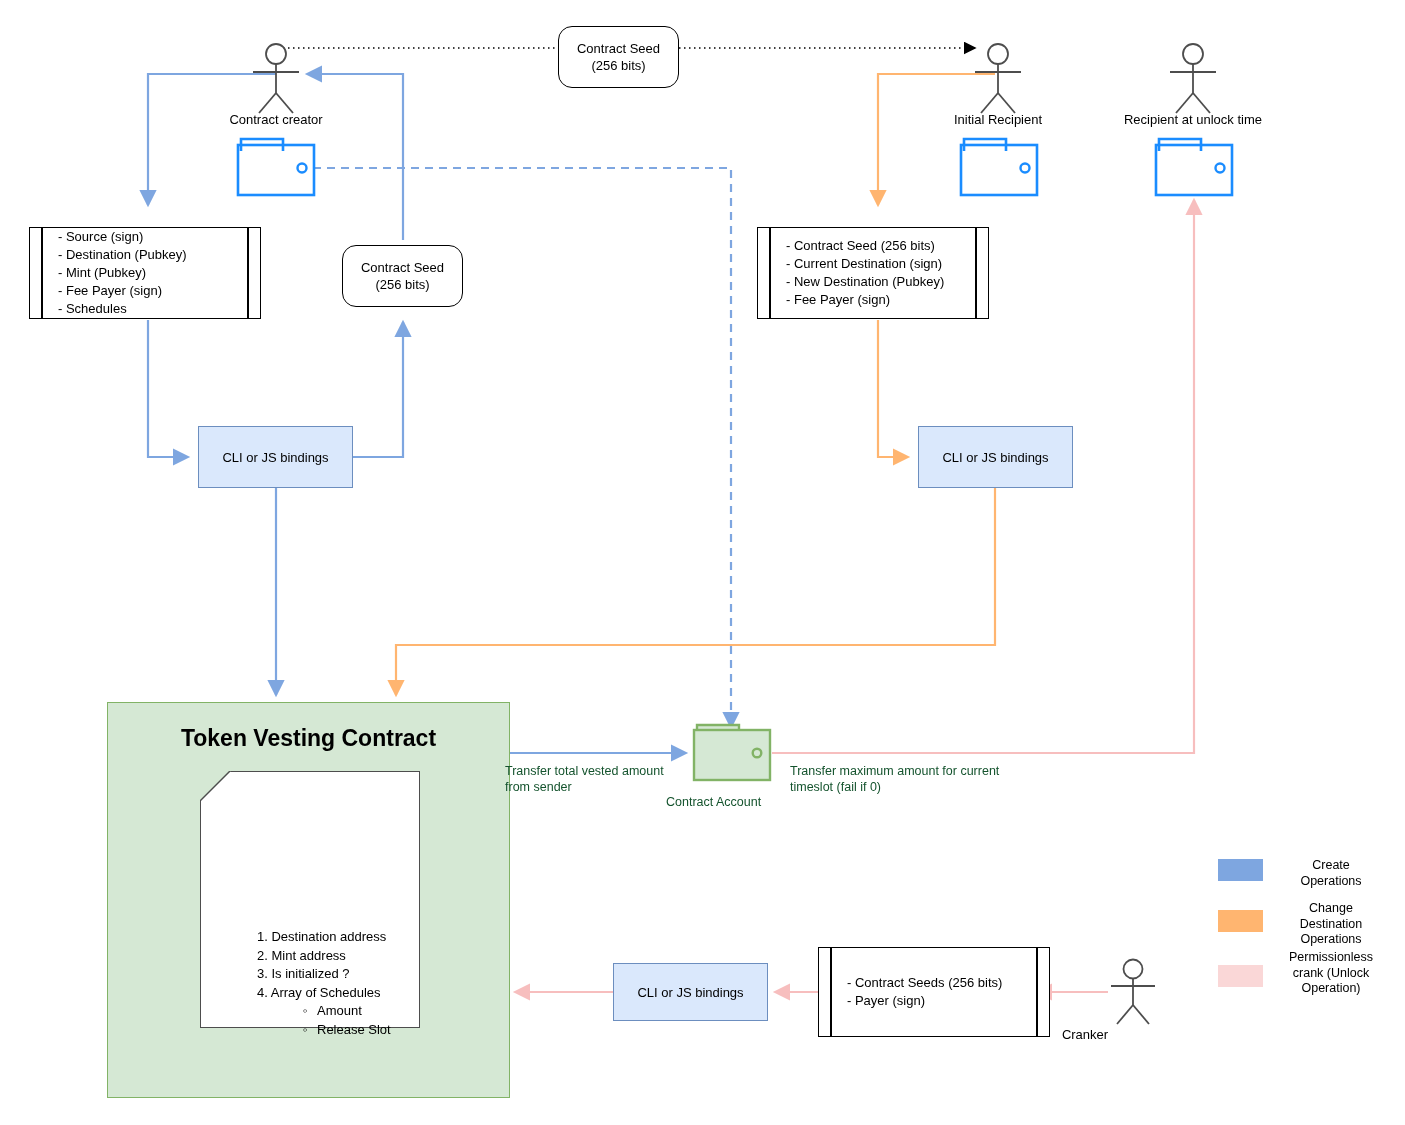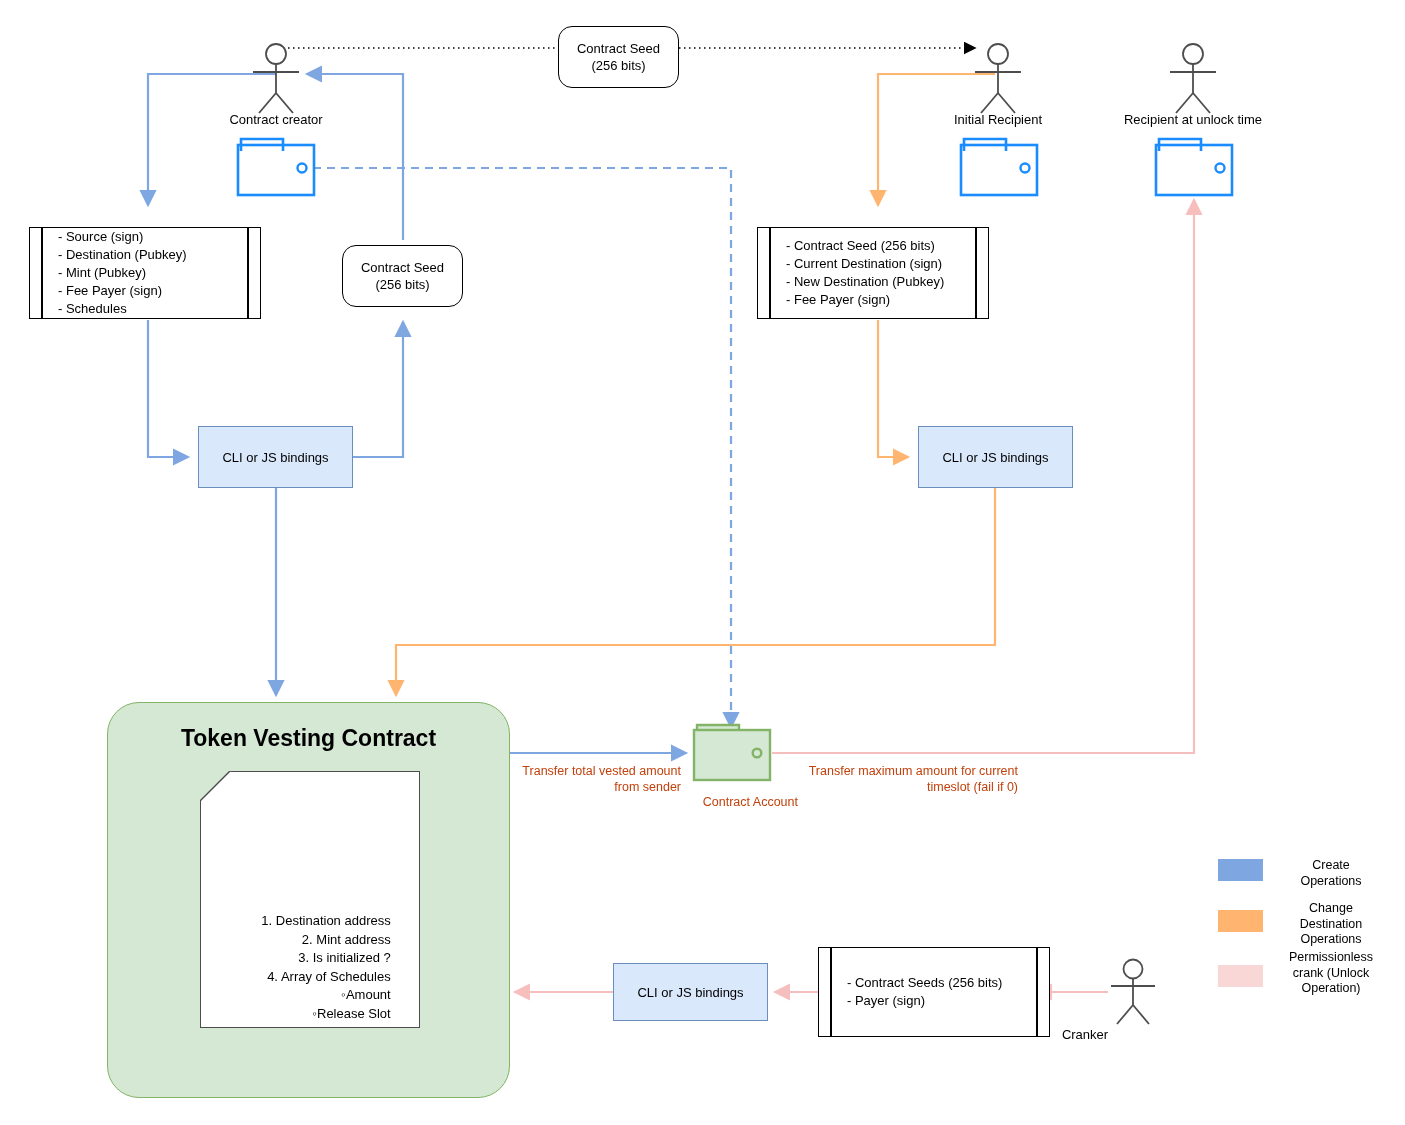--- a/index.html
+++ b/index.html
@@ -33,26 +33,26 @@
   .greenbox{position:absolute;box-sizing:border-box;background:#d5e8d4;border:1.3px solid #82b366;}
   .tvc-title{position:absolute;left:0;right:0;top:22px;text-align:center;font-size:23px;font-weight:bold;}
 
   
   .note{position:absolute;box-sizing:border-box;background:#ffffff;
      border:1.4px solid #4d4d4d;}
   .note .fold{position:absolute;left:-1px;top:-1px;width:30px;height:30px;background:#d5e8d4;
      border-right:1.4px solid #4d4d4d;
      -webkit-clip-path:polygon(0 100%,100% 0,0 0);clip-path:polygon(0 100%,100% 0,0 0);}
   .note .fold-line{position:absolute;left:-1px;top:-1px;width:43px;height:43px;}
-  .note .note-list{position:absolute;left:56px;top:140px;font-size:13px;line-height:18.5px;text-align:right;}
+  .note .note-list{position:absolute;left:56px;top:156px;font-size:13px;line-height:18.5px;}
   .note .note-list .sub{margin-left:46px;}
   .note .note-list .sub::before{content:"\25E6";display:inline-block;width:14px;}
 
   
-  .edge-label{position:absolute;text-align:right;font-size:12.5px;line-height:16px;color:#c2410c;}
+  .edge-label{position:absolute;text-align:left;font-size:12.5px;line-height:16px;color:#14532d;}
 
   
   .legend{position:absolute;margin-top:35px;}
   .legend-row{position:absolute;display:flex;align-items:center;}
   .legend-swatch{width:45px;height:22px;flex:0 0 auto;}
   .legend-text{position:absolute;width:112px;text-align:center;font-size:12.5px;line-height:15.5px;}
 </style>
 </head>
 <body>
 
@@ -215,21 +215,21 @@
     <div class="tx-lines" id="tx-unlock">
         <div>- Contract Seeds (256 bits)</div>
         <div>- Payer (<b>sign</b>)</div>
       </div>
   </div>
 
   <div class="clibox" style="left:198px;top:426px;width:155px;height:62px;">CLI or JS bindings</div>
   <div class="clibox" style="left:918px;top:426px;width:155px;height:62px;">CLI or JS bindings</div>
   <div class="clibox" style="left:613px;top:963px;width:155px;height:58px;">CLI or JS bindings</div>
 
-  <div class="greenbox" style="left:107px;top:702px;width:403px;height:396px;border-radius:32px;">
+  <div class="greenbox" style="left:107px;top:702px;width:403px;height:396px;">
     <div class="tvc-title">Token Vesting Contract</div>
 
     <div class="note" style="left:92px;top:68px;width:220px;height:257px;">
       <span class="fold"></span>
       <svg class="fold-line" viewBox="0 0 43 43">
         <path d="M0,30 L30,0" stroke="#4d4d4d" stroke-width="1.4" fill="none"></path>
       </svg>
       <div class="note-list" id="note-list">
           <div>1. Destination address</div>
           <div>2. Mint address</div>

